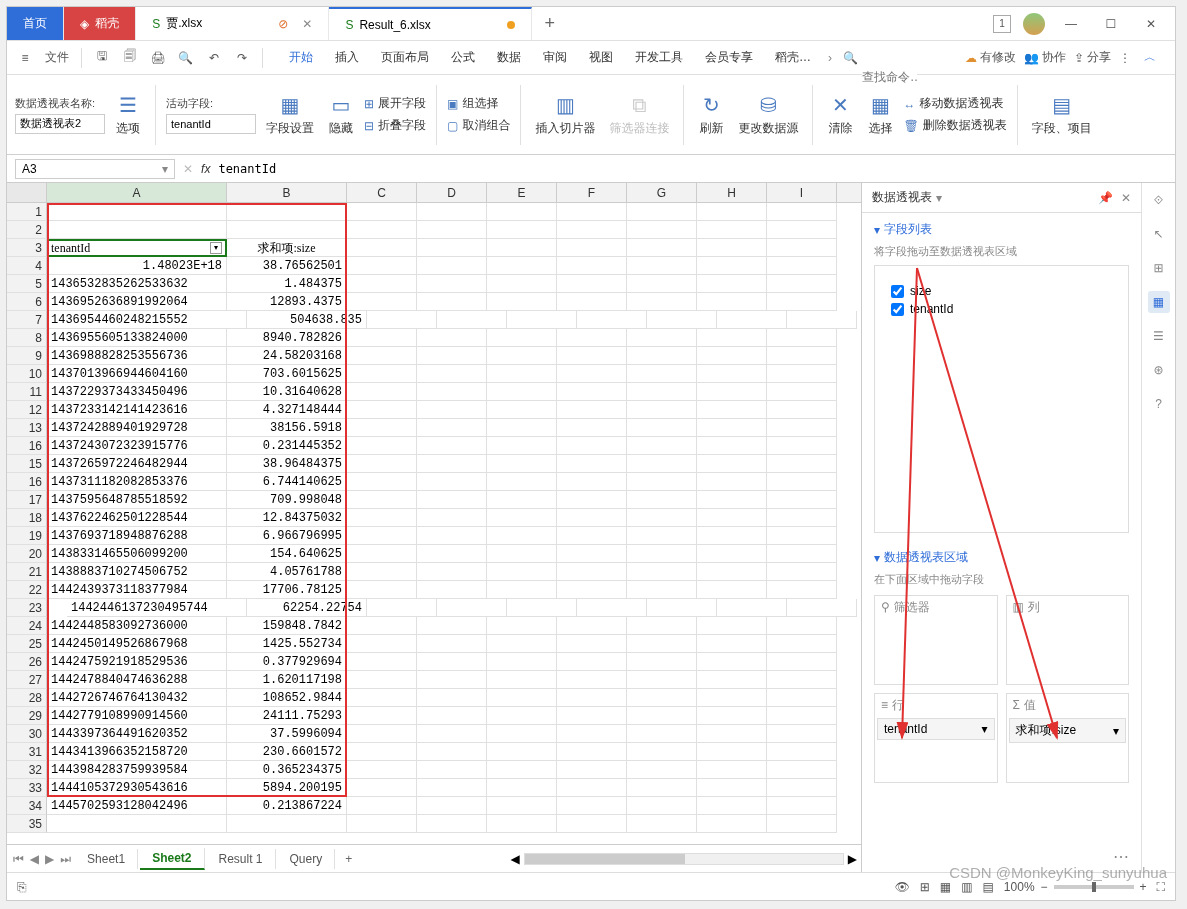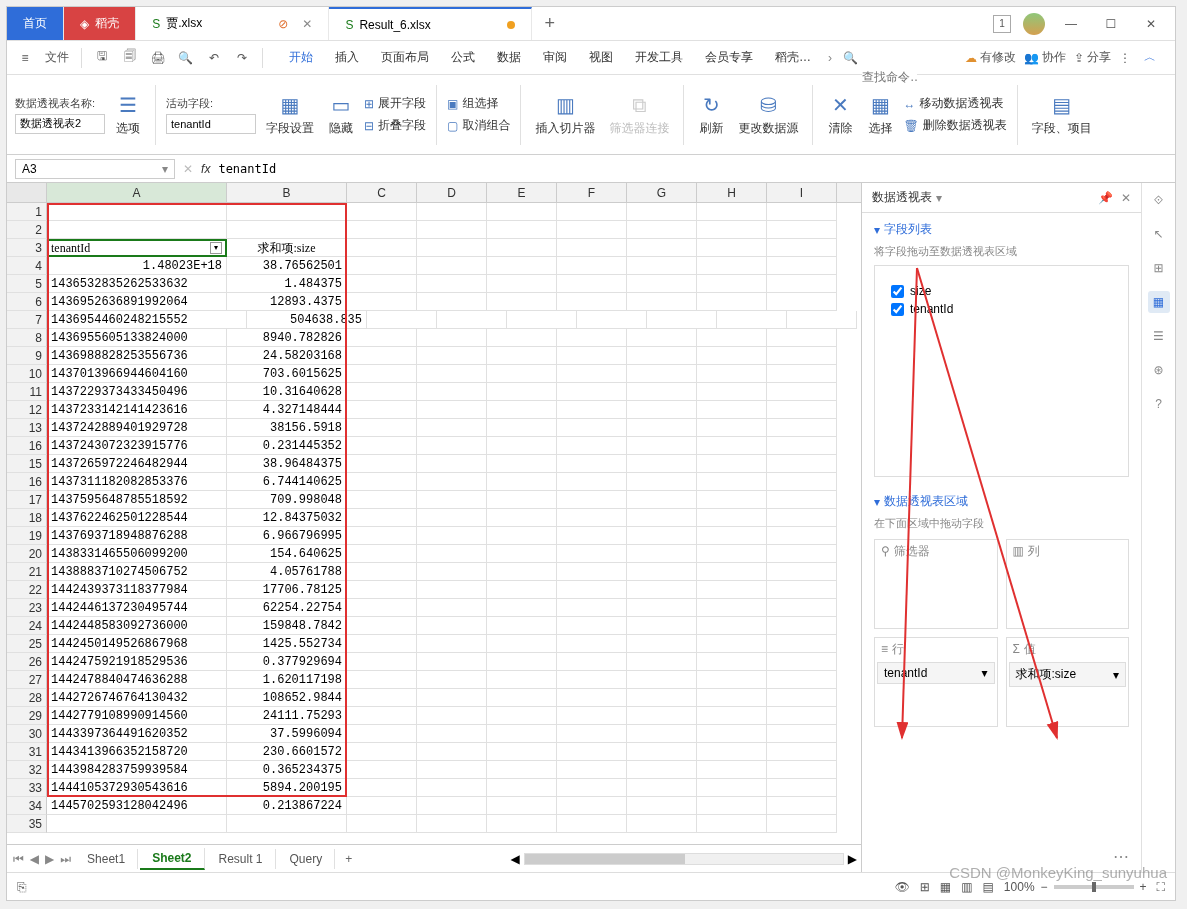--- a/index.html
+++ b/index.html
@@ -77,21 +77,21 @@
 .statusbar .zoom .track { width:80px; height:4px; background:#ccc; position:relative; }
 .statusbar .zoom .thumb { position:absolute; top:-3px; left:38px; width:4px; height:10px; background:#666; }
 .panel { width:280px; border-left:1px solid #ccc; display:flex; flex-direction:column; }
 .panel .phead { height:30px; border-bottom:1px solid #ddd; display:flex; align-items:center; padding:0 10px; justify-content:space-between; }
 .panel .phead .ttl { display:flex; align-items:center; gap:4px; color:#333; }
 .panel .phead .ctl { display:flex; gap:8px; color:#888; }
 .panel .phead .ctl span { cursor:pointer; }
 .panel .sec { padding:8px 12px; }
 .panel .sec .sh { color:#2f6dd9; font-size:12px; margin-bottom:6px; display:flex; align-items:center; gap:4px; }
 .panel .sec .hint { color:#888; font-size:11px; margin-bottom:6px; }
-.panel .flist { border:1px solid #ddd; padding:16px; height:212px; }
+.panel .flist { border:1px solid #ddd; padding:16px; height:268px; }
 .panel .flist label { display:flex; align-items:center; gap:6px; padding:2px 0; cursor:pointer; }
 .panel .areas { display:grid; grid-template-columns:1fr 1fr; gap:8px; padding:0 12px 12px; }
 .panel .areas .box { border:1px solid #ddd; height:90px; }
 .panel .areas .box .bh { height:22px; display:flex; align-items:center; gap:4px; color:#888; font-size:11px; padding:0 6px; }
 .panel .areas .box .item { display:flex; align-items:center; justify-content:space-between; padding:3px 6px; font-size:11px; background:#f5f5f5; margin:2px; border:1px solid #ddd; cursor:pointer; }
 .sidebar { width:34px; border-left:1px solid #e0e0e0; display:flex; flex-direction:column; align-items:center; padding-top:6px; gap:12px; }
 .sidebar .sic { width:22px; height:22px; display:flex; align-items:center; justify-content:center; color:#888; cursor:pointer; }
 .sidebar .sic.active { background:#e0eaf5; color:#2f6dd9; border-radius:3px; }
 svg.arrow { position:absolute; pointer-events:none; }
 .watermark { position:absolute; right:20px; bottom:28px; color:rgba(120,120,120,.6); font-size:15px; pointer-events:none; }
@@ -545,21 +545,21 @@
               <div class="cell" style="width: 70px;"></div>
               <div class="cell" style="width: 70px;"></div>
               <div class="cell" style="width: 70px;"></div>
               <div class="cell" style="width: 70px;"></div>
               <div class="cell" style="width: 70px;"></div>
               <div class="cell" style="width: 70px;"></div>
               <div class="cell" style="width: 70px;"></div>
             </div>
             <div class="row ">
               <div class="rh">23</div>
-              <div class="cell" style="width: 180px;">1442446137230495744</div>
+              <div class="cell" style="width: 180px; margin-left: 20px;">1442446137230495744</div>
               <div class="cell ra" style="width: 120px;">62254.22754</div>
               <div class="cell" style="width: 70px;"></div>
               <div class="cell" style="width: 70px;"></div>
               <div class="cell" style="width: 70px;"></div>
               <div class="cell" style="width: 70px;"></div>
               <div class="cell" style="width: 70px;"></div>
               <div class="cell" style="width: 70px;"></div>
               <div class="cell" style="width: 70px;"></div>
             </div>
             <div class="row ">

